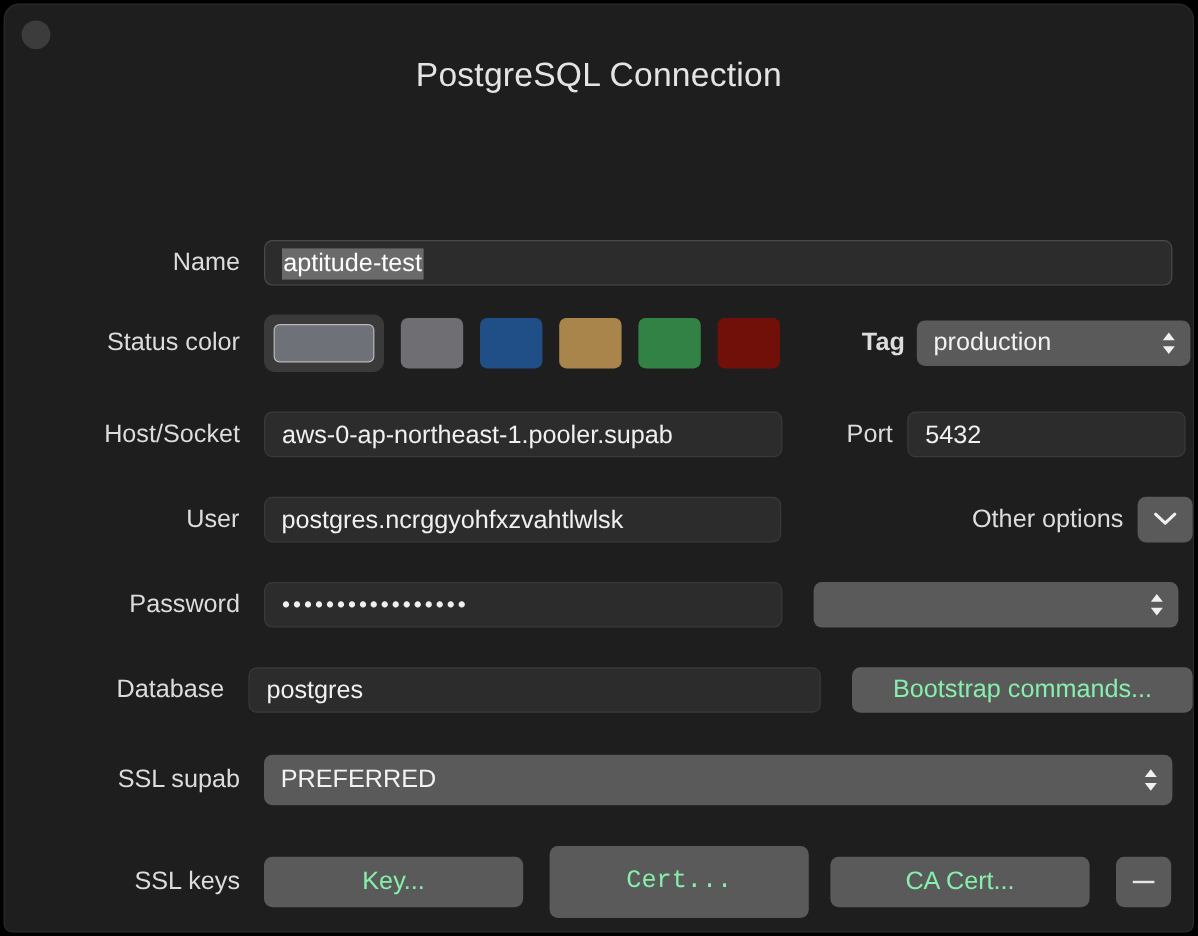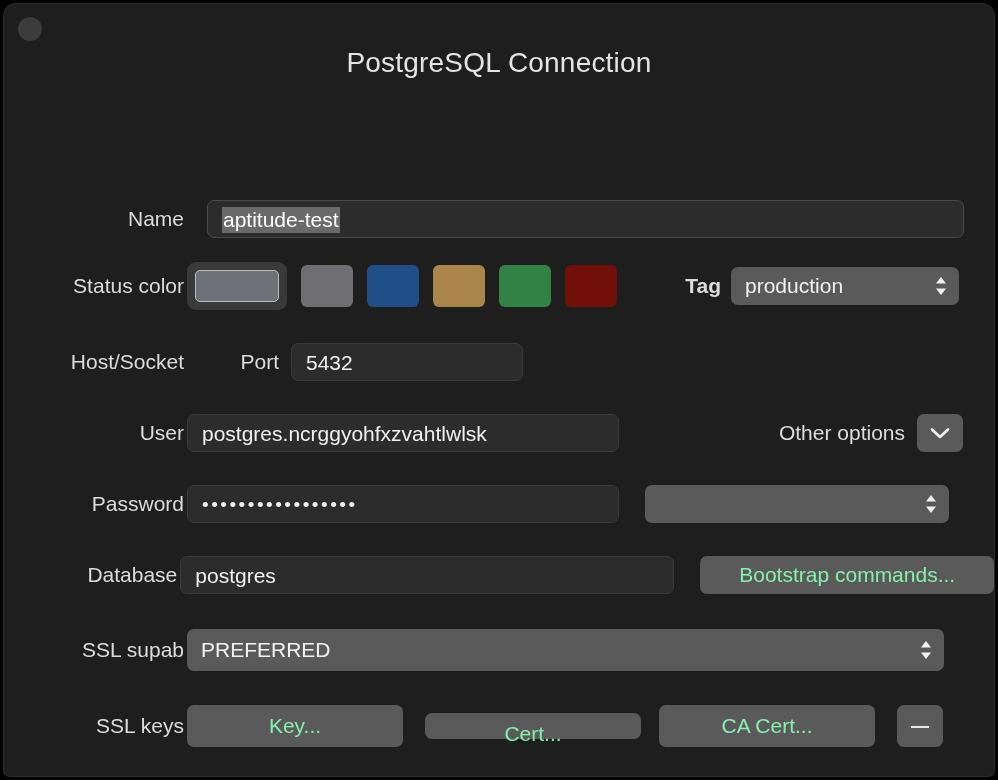--- a/index.html
+++ b/index.html
@@ -68,42 +68,42 @@
     align-items: center;
   }
   .lbl {
     font-size: 21px;
     color: #dcdcdc;
     text-align: right;
     white-space: nowrap;
   }
   .lbl-main {
     width: 180px;
-    margin-right: 3px;
+    margin-right: 20px;
+    padding-left: 16px;
   }
 
   
   .field {
     background: #2c2c2c;
     border: 1px solid #3a3a3a;
     border-radius: 7px;
     color: #f0f0f0;
     font-size: 21px;
     font-family: "Liberation Sans", sans-serif;
     padding: 0 14px;
     height: 38px;
     line-height: 38px;
     box-sizing: border-box;
     outline: none;
     overflow: hidden;
     white-space: nowrap;
   }
   .field.focused {
     border-color: #4a4a4a;
-    margin-left: 20px;
   }
   .sel-text {
     background: #6a6a6a;
     color: #ffffff;
     padding: 1px 1px 2px 1px;
   }
   .dots {
     letter-spacing: 2.5px;
     font-size: 19px;
   }
@@ -223,20 +223,21 @@
         <span>production</span>
         <svg class="chev" viewBox="0 0 16 24">
           <path d="M8 3 L13 9.5 L3 9.5 Z" fill="#f0f0f0"></path>
           <path d="M8 21 L13 14.5 L3 14.5 Z" fill="#f0f0f0"></path>
         </svg>
       </div>
     </div>
 
     <div class="row" style="top:261px;">
       <div class="lbl lbl-main">Host/Socket</div>
+      <div class="field" style="width:432px;">aws-0-ap-northeast-1.pooler.supab</div>
       <div class="lbl" style="width:78px;margin-left:14px;">Port</div>
       <div class="field" style="width:232px;margin-left:12px;">5432</div>
     </div>
 
     <div class="row" style="top:332px;">
       <div class="lbl lbl-main">User</div>
       <div class="field" style="width:432px;">postgres.ncrggyohfxzvahtlwlsk</div>
       <div class="lbl" style="width:208px;margin-left:78px;text-align:right;">Other options</div>
       <button class="btn btn-sq" style="margin-left:12px;">
         <svg width="20" height="13" viewBox="0 0 20 13">
@@ -269,21 +270,21 @@
         <svg class="chev" viewBox="0 0 16 24">
           <path d="M8 3 L13 9.5 L3 9.5 Z" fill="#f0f0f0"></path>
           <path d="M8 21 L13 14.5 L3 14.5 Z" fill="#f0f0f0"></path>
         </svg>
       </div>
     </div>
 
     <div class="row" style="top:623px;">
       <div class="lbl lbl-main">SSL keys</div>
       <button class="btn" style="width:216px;height:42px;line-height:42px;">Key...</button>
-      <button class="btn" style="width:216px;height:26px;line-height:42px;margin-left:22px;">Cert...</button>
+      <button class="btn" style="width:216px;height:60px;line-height:42px;margin-left:22px;font-family:Liberation Mono, monospace;">Cert...</button>
       <button class="btn" style="width:216px;height:42px;line-height:42px;margin-left:18px;">CA Cert...</button>
       <button class="btn btn-sq" style="height:42px;margin-left:22px;">
         <span class="minus-glyph"></span>
       </button>
     </div>
 
   </div>
 </div>
 
 </body></html>

